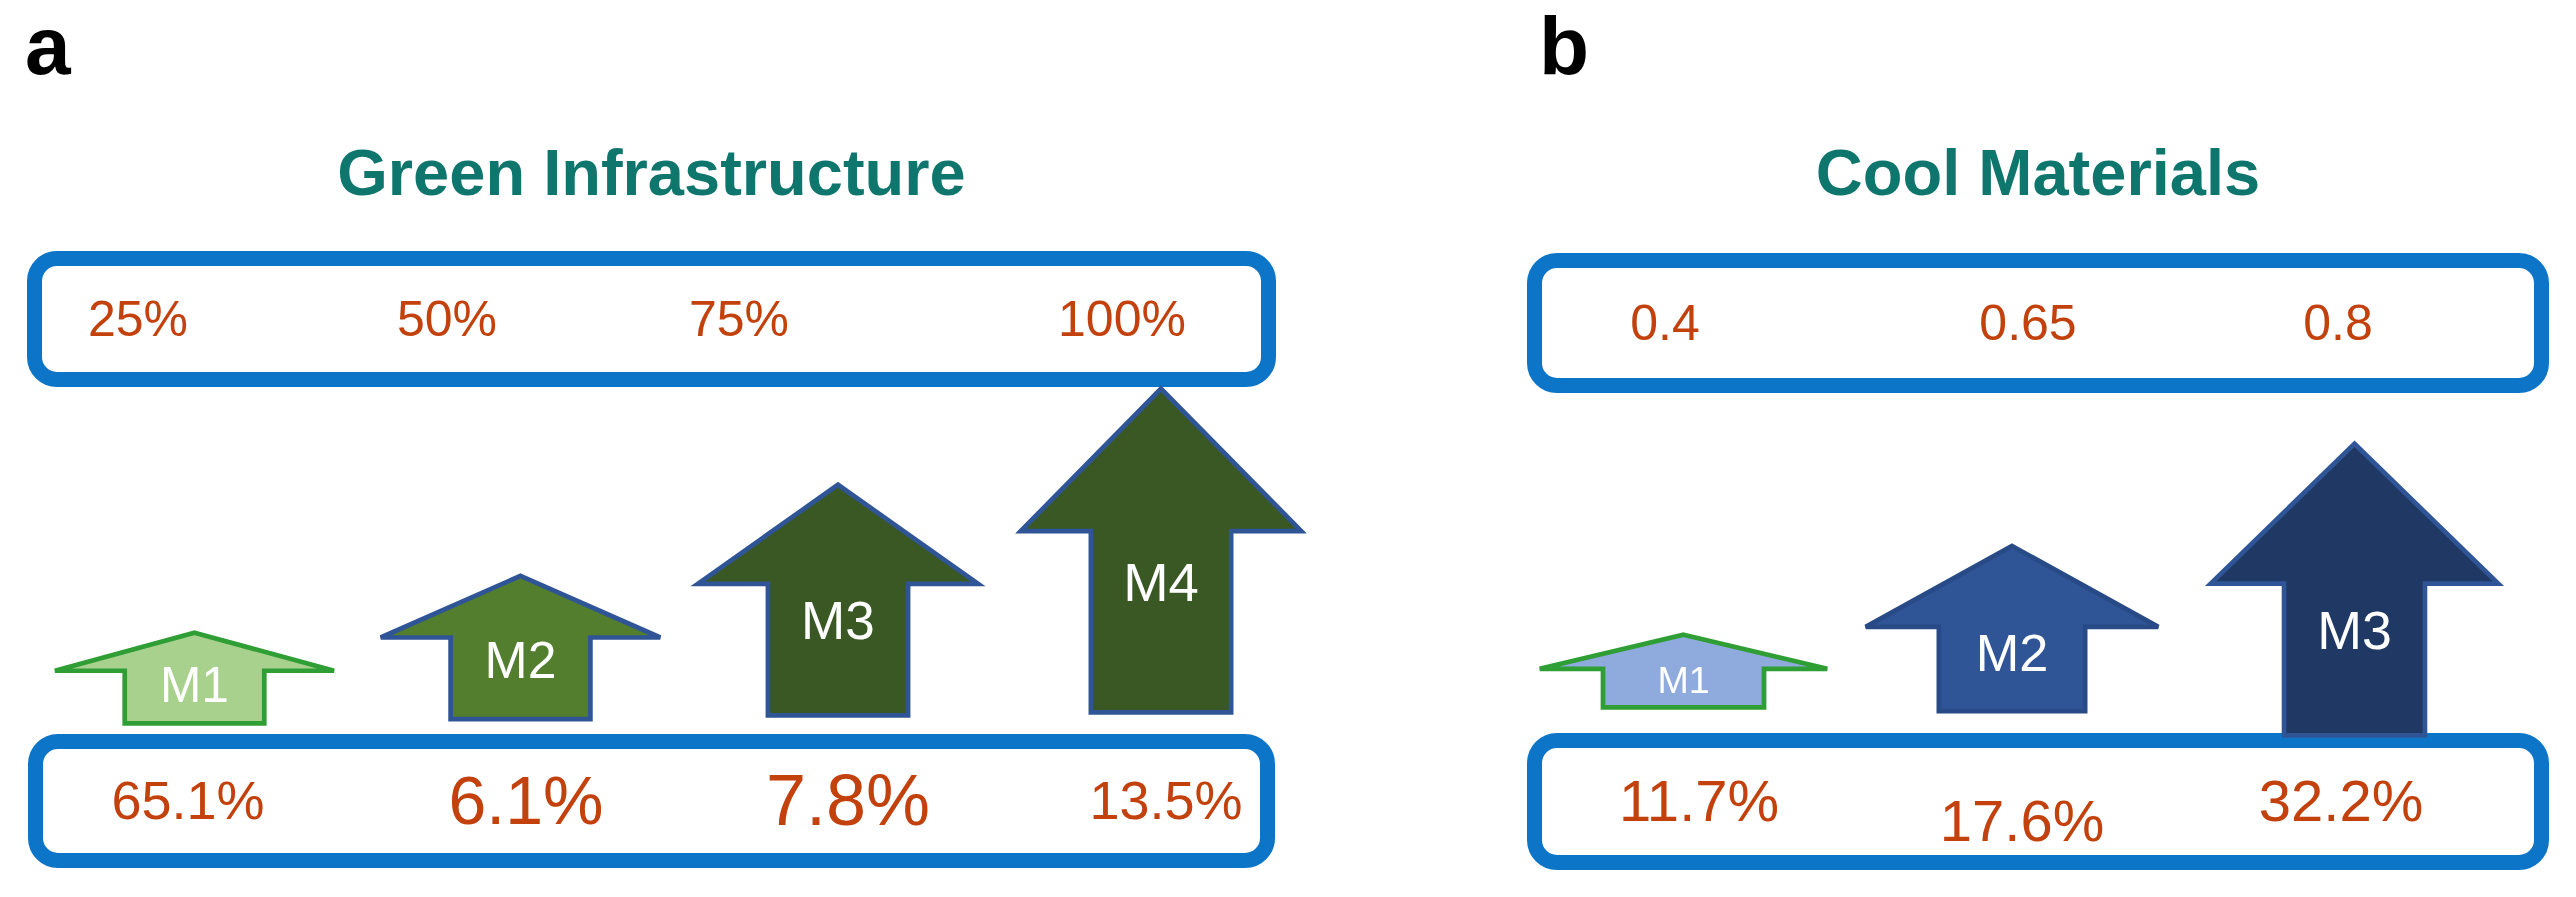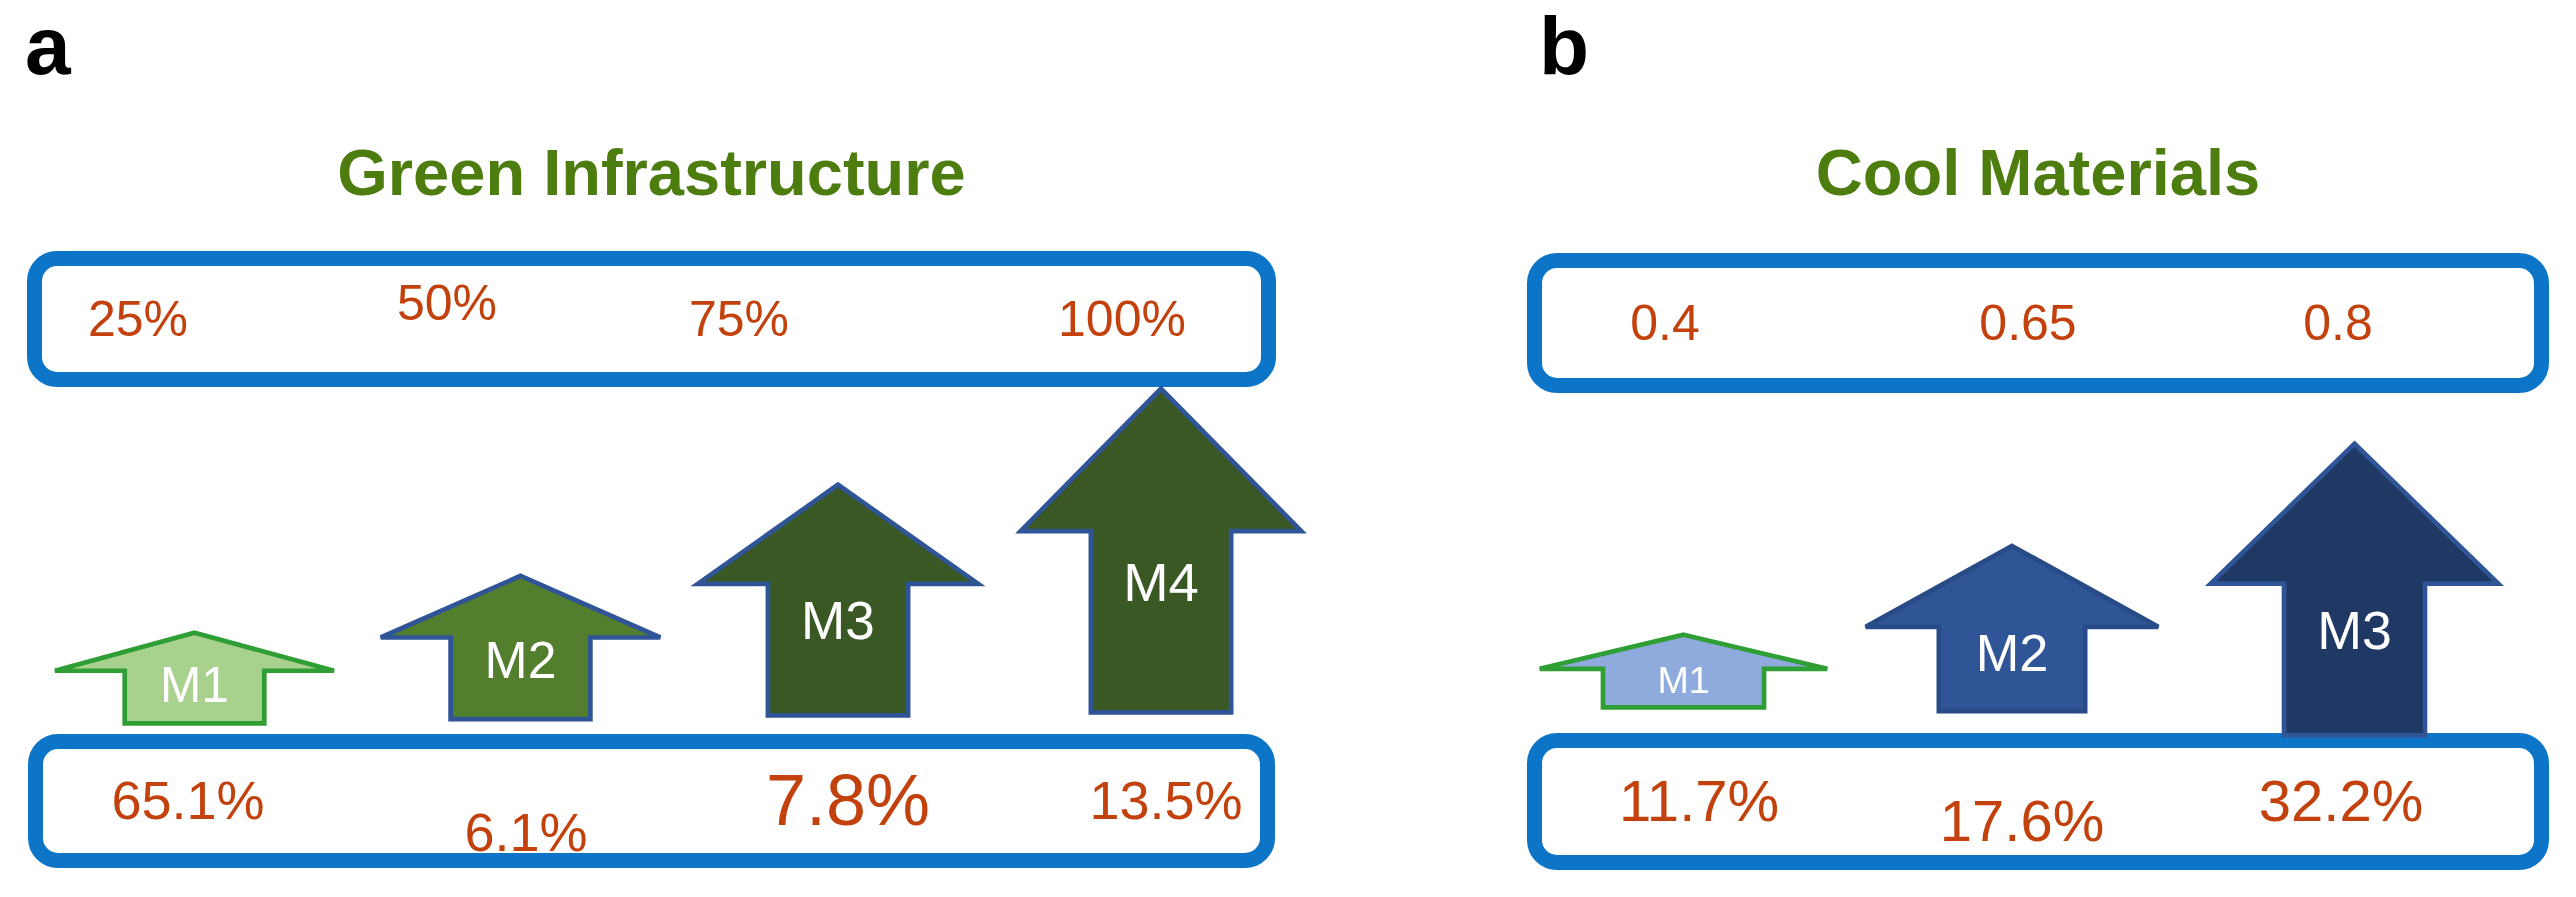--- a/index.html
+++ b/index.html
@@ -23,21 +23,21 @@
     line-height: 1;
     color: #000000;
     white-space: nowrap;
   }
   .fig-title {
     position: absolute;
     font-size: 65px;
     font-weight: 700;
     line-height: 1.15;
     text-align: center;
-    color: #4d7c0f;
+    color: #0f766e;
     white-space: nowrap;
   }
   .box {
     position: absolute;
     background: #ffffff;
     border-style: solid;
     border-width: 15px;
     border-radius: 30px;
     box-sizing: border-box;
   }
@@ -80,25 +80,25 @@
         <svg class="arrow-svg" width="294" height="244" viewBox="0 0 437 363" style="left: 691px; top: 478px;">
           <polygon points="218.5,10 427,157.49 322.75,157.49 322.75,353 114.25,353 114.25,157.49 10,157.49" fill="#3a5824" stroke="#2f5597" stroke-width="7" stroke-linejoin="miter"></polygon>
           <text x="218.5" y="212.37" text-anchor="middle" dominant-baseline="central" fill="#ffffff" font-size="79">M3</text>
         </svg>
         <svg class="arrow-svg" width="294" height="337" viewBox="0 0 437 501" style="left: 1014px; top: 382px;">
           <polygon points="218.5,10 427,221.64000000000001 322.75,221.64000000000001 322.75,491 114.25,491 114.25,221.64000000000001 10,221.64000000000001" fill="#3a5824" stroke="#2f5597" stroke-width="7" stroke-linejoin="miter"></polygon>
           <text x="218.5" y="298.6" text-anchor="middle" dominant-baseline="central" fill="#ffffff" font-size="81">M4</text>
         </svg>
       </div>
   <span class="val" style="left: 138px; top: 319px; font-size: 50px;">25%</span>
-      <span class="val" style="left: 447px; top: 303px; font-size: 50px;">50%</span>
+      <span class="val" style="left: 447px; top: 319px; font-size: 50px;">50%</span>
       <span class="val" style="left: 739px; top: 319px; font-size: 50px; text-align: center;">75%</span>
       <span class="val" style="left: 1122px; top: 319px; font-size: 50px;">100%</span>
       <span class="val" style="left: 188px; top: 800px; font-size: 54px;">65.1%</span>
-      <span class="val" style="left: 526px; top: 800px; font-size: 54px; margin-top: 32px;">6.1%</span>
+      <span class="val" style="left: 526px; top: 800px; font-size: 68px;">6.1%</span>
       <span class="val" style="left: 848px; top: 800px; font-size: 72px;">7.8%</span>
       <span class="val" style="left: 1166px; top: 800px; font-size: 54px;">13.5%</span>
     </section>
 
   <section class="panel">
     <div class="panel-letter" style="left: 1539px; top: 5.4px;">b</div>
     <div class="fig-title" style="left: 1527px; width: 1022px; top: 136px;">Cool Materials</div>
     <div class="box top-box" style="left: 1527px; top: 253px; width: 1022px; height: 140px; border-color: rgb(13, 117, 200);"></div>
     <div class="box bottom-box" style="left: 1527px; top: 733px; width: 1022px; height: 137px; border-color: rgb(13, 117, 200);"></div>
     <div class="arrows">

